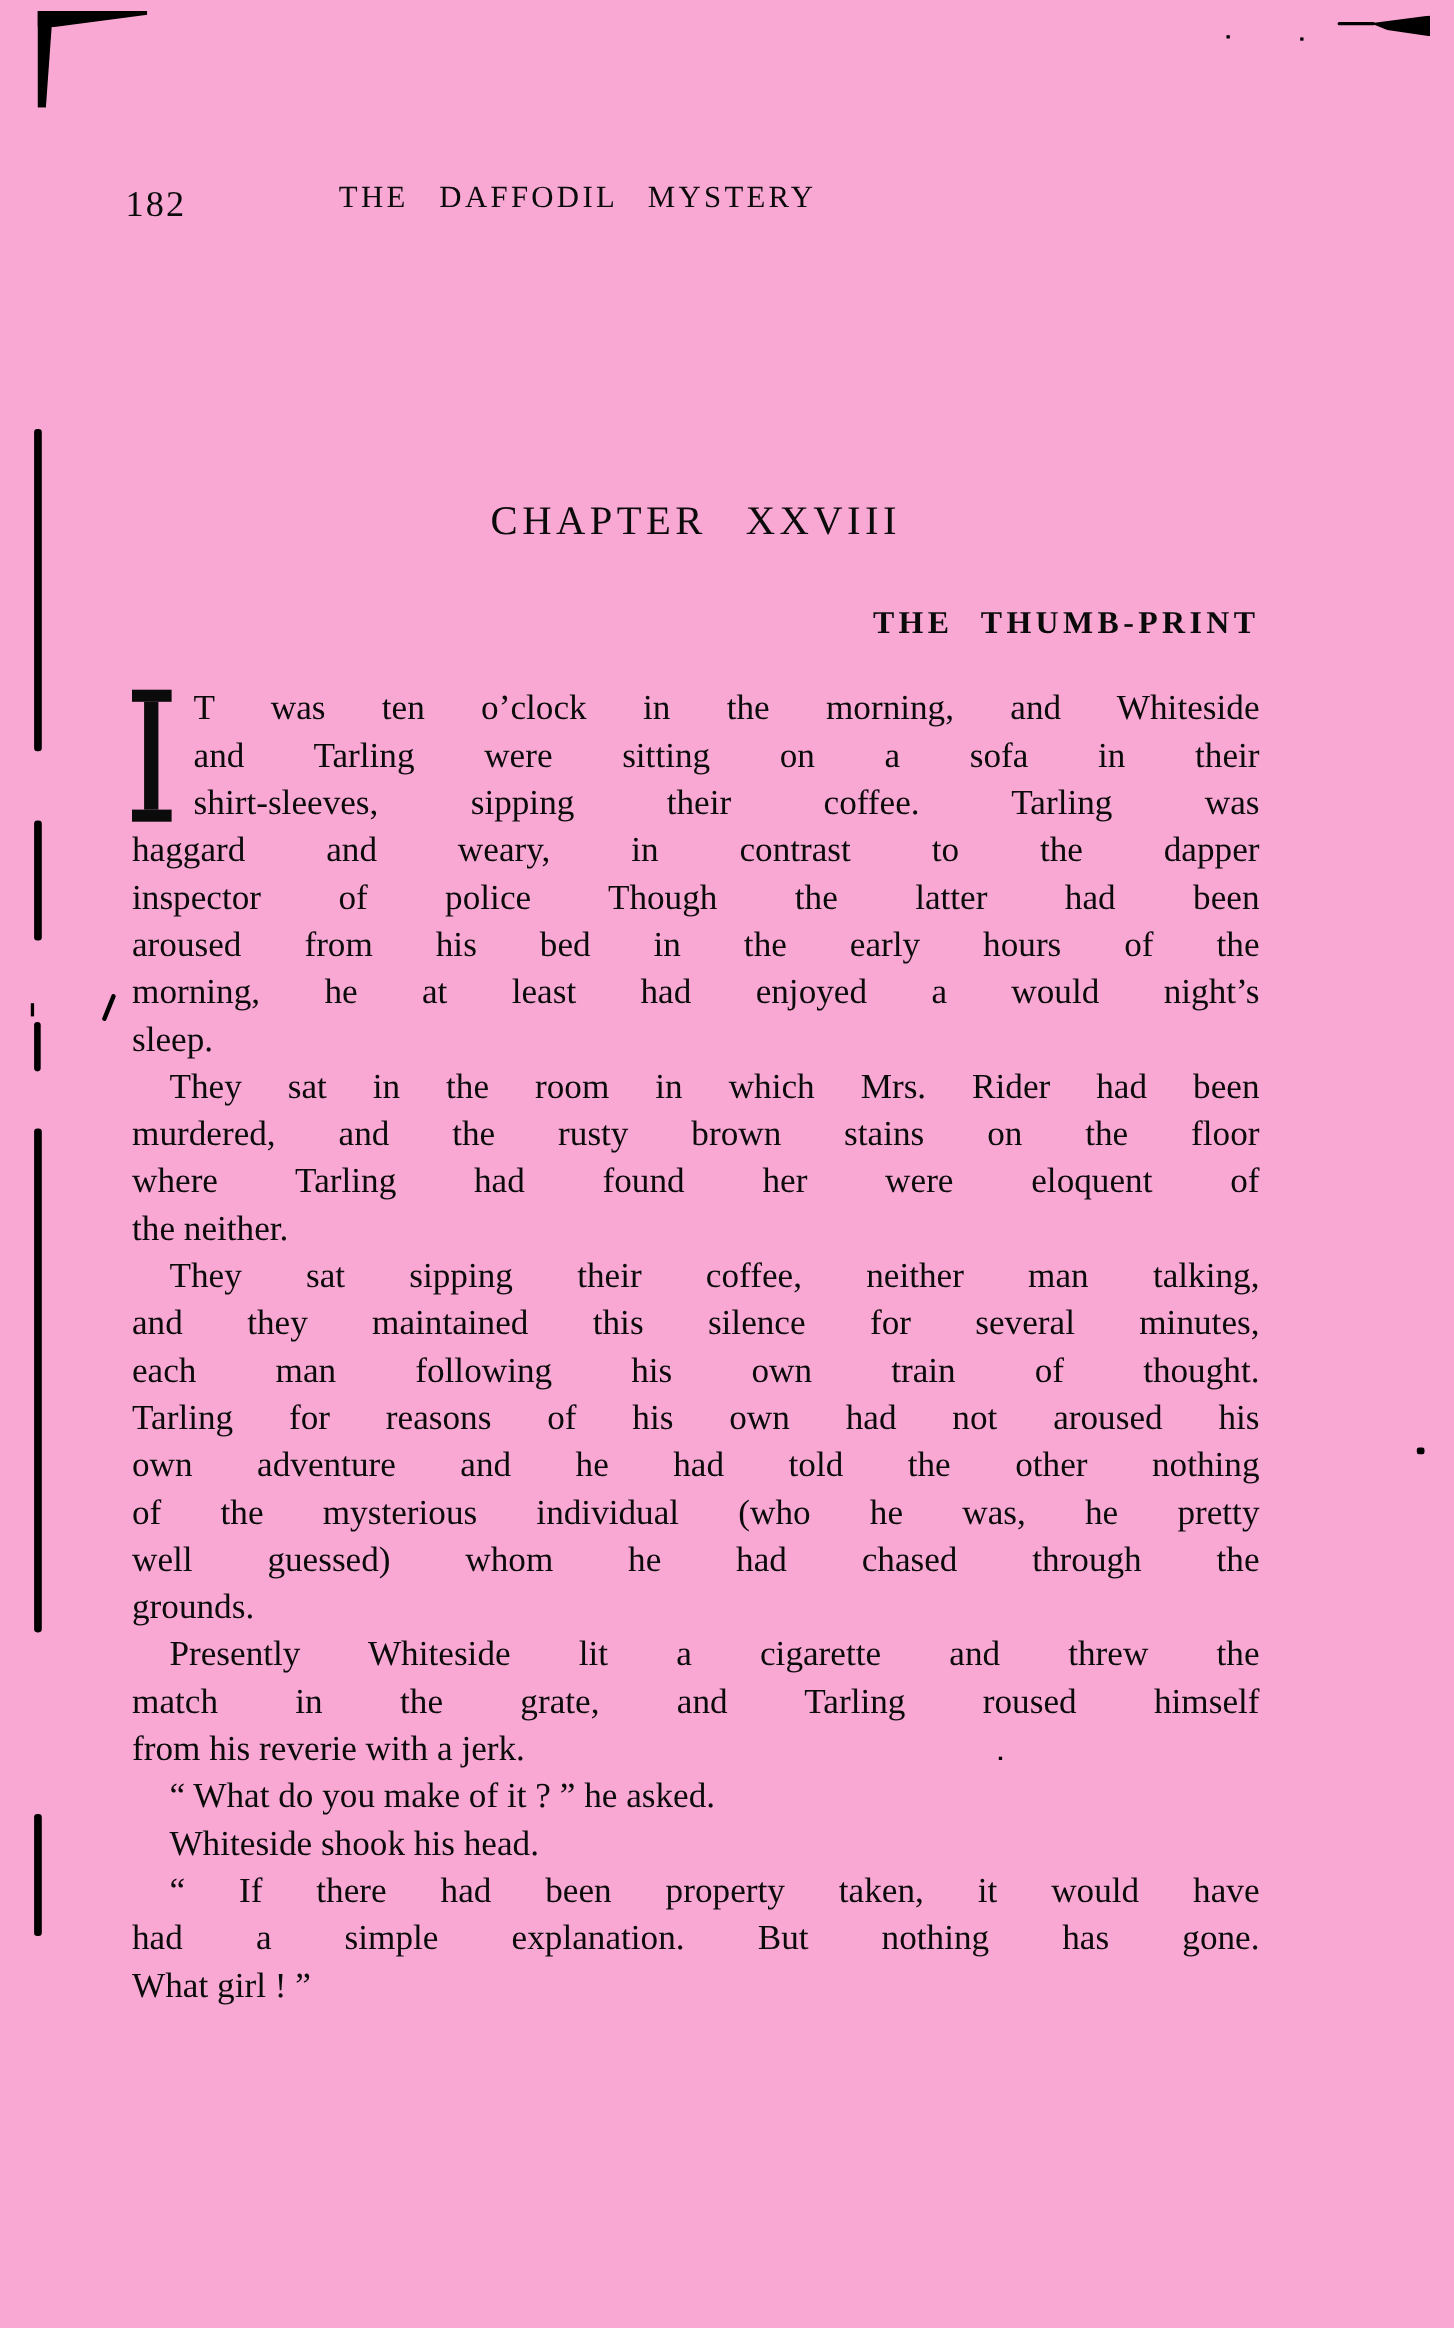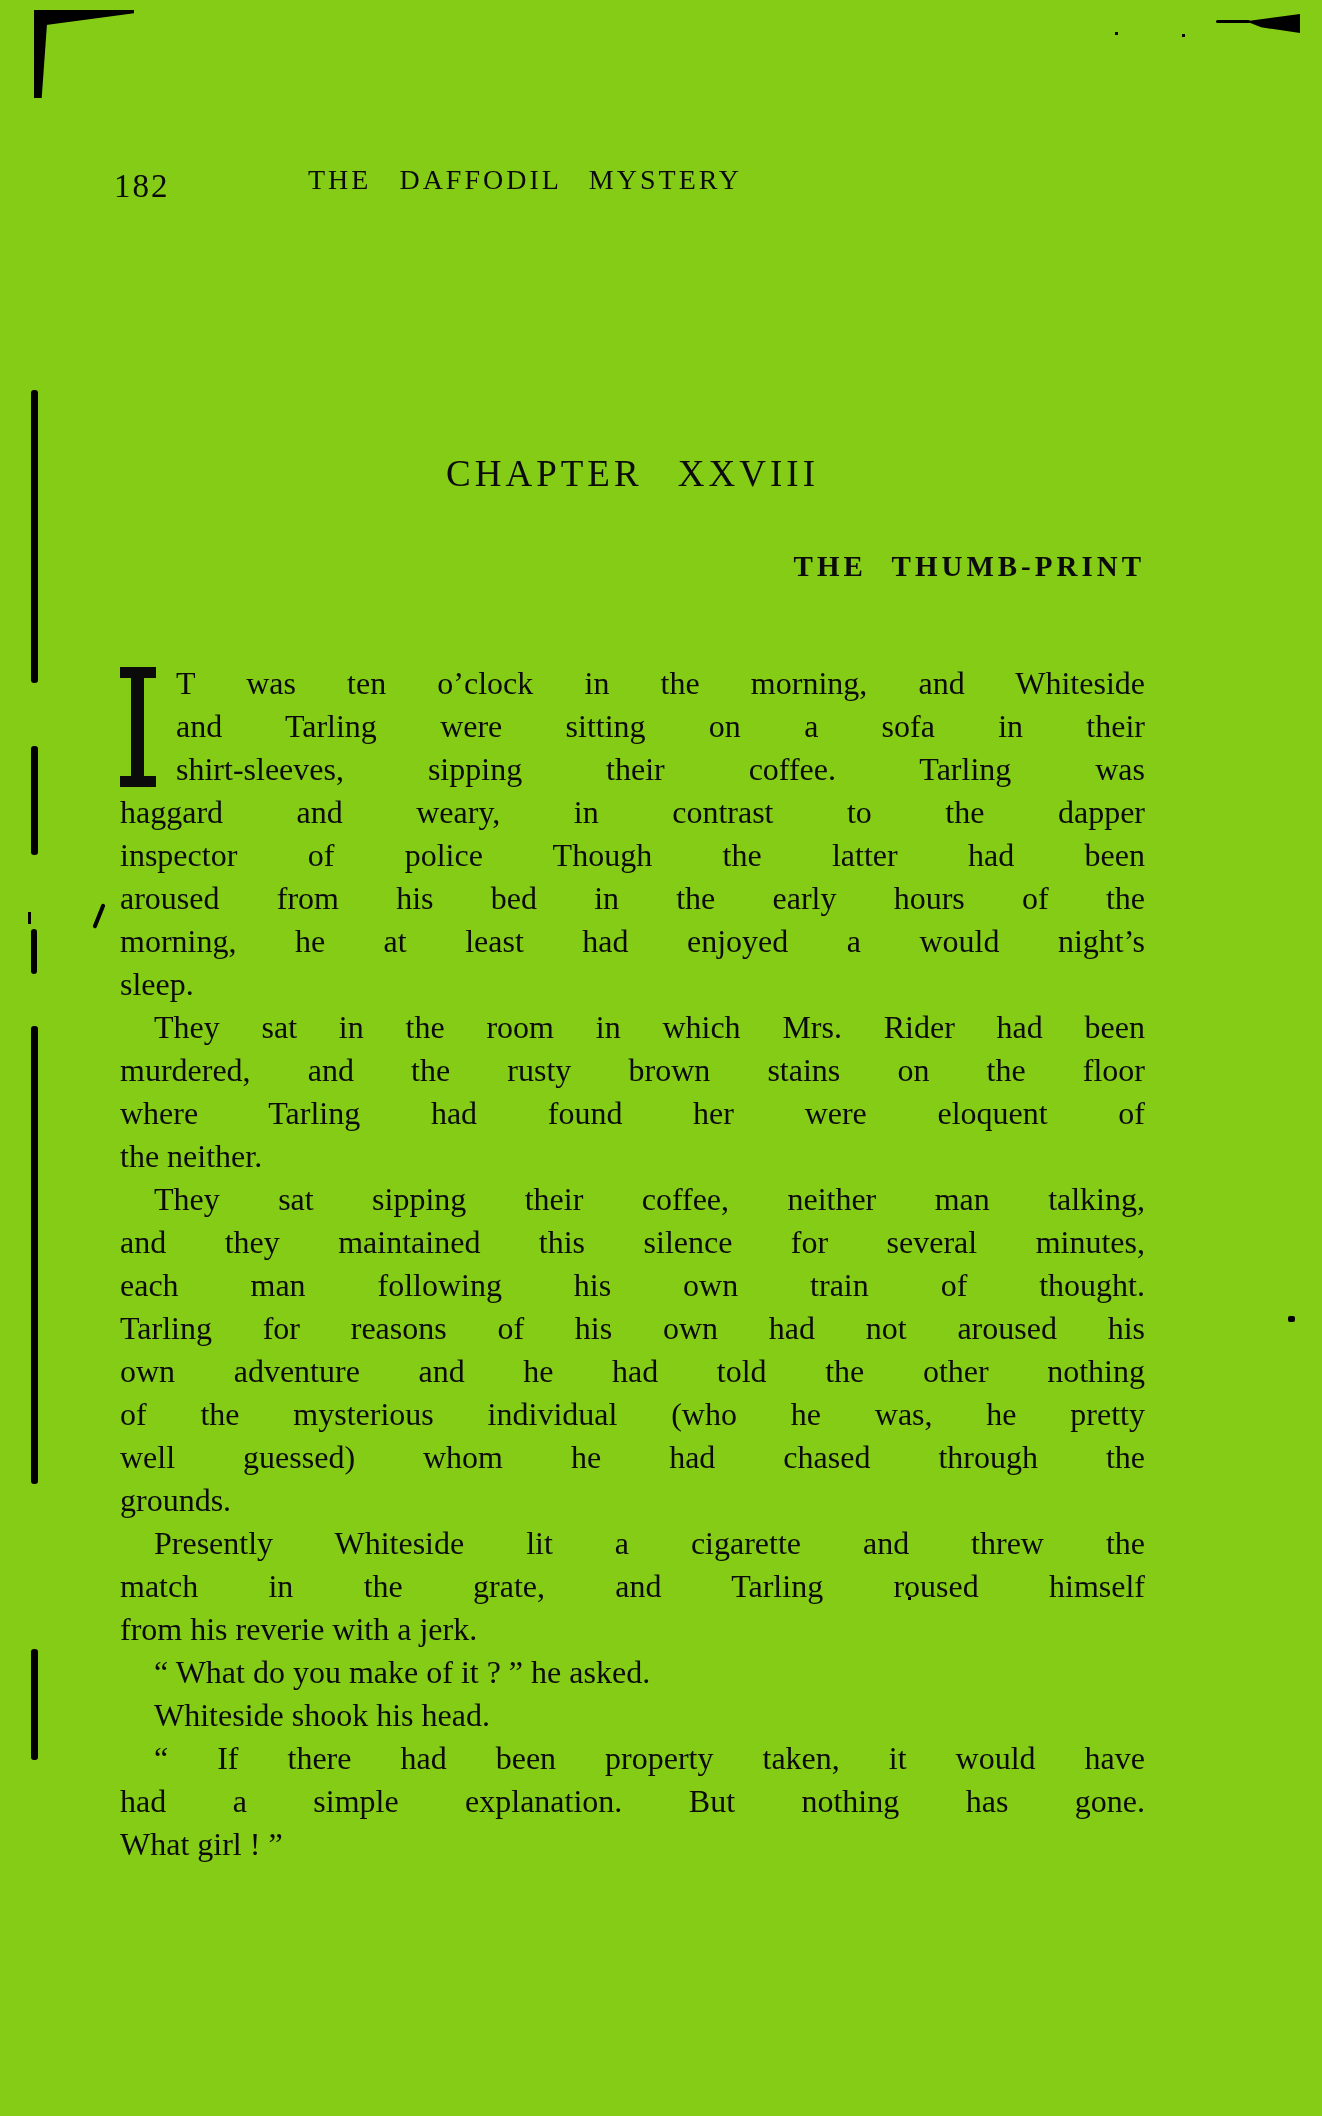--- a/index.html
+++ b/index.html
@@ -1,20 +1,20 @@
 <!DOCTYPE html>
 <html><head>
 <meta charset="utf-8">
 <style>
   html,body { margin:0; padding:0; background:#777; }
   .page {
     position: relative;
     width: 1322px;
     height: 2116px;
-    background: #84cc16;
+    background: #f9a8d4;
     overflow: hidden;
     font-family: "Liberation Serif", serif;
     color: #0b0b0b;
   }
 
   
   .pagenum {
     position: absolute; left: 114px; top: 168px;
     font-size: 33px; letter-spacing: 2px;
   }
@@ -33,21 +33,20 @@
     top: 550px; text-align: right;
     font-size: 29px; letter-spacing: 4px; word-spacing: 14px;
     font-weight: 600;
   }
 
   
   .textcol {
     top: 622px;
     font-size: 32px;
     line-height: 43px;
-    margin-top: 40px;
   }
   .bline { text-align: justify; text-align-last: justify; }
   .bline.end { text-align-last: left; }
   .bline.indent { text-indent: 34px; }
 
   
   .dropcap {
     float: left;
     width: 36px; height: 98px;
     margin: 5px 20px 0 0;

